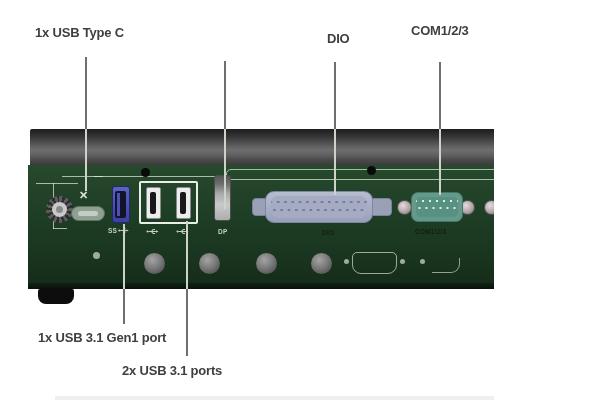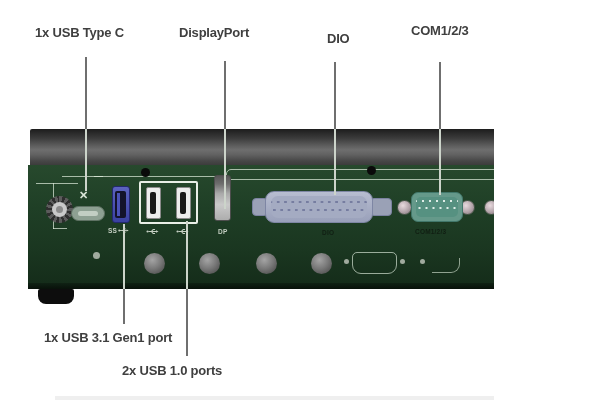--- a/index.html
+++ b/index.html
@@ -95,27 +95,26 @@
   .faint-strip{left:55px;top:396px;width:500px;height:4px;background:#efefef;z-index:0;}
 </style>
 </head>
 <body>
 
 <div id="stage">
 
   <div class="abs callout" style="left:35px;top:25px;">
     <div>1x USB Type C</div>
   </div>
-  <div class="abs callout" style="left:179px;top:25px;">DisplayPort</div>
   <div class="abs callout" style="left:327px;top:31px;">DIO</div>
   <div class="abs callout" style="left:411px;top:23px;">COM1/2/3</div>
   <div class="abs callout" style="left:510px;top:24px;">CAN</div>
 
-  <div class="abs callout" style="left:44px;top:330px;">1x USB 3.1 Gen1 port</div>
-  <div class="abs callout" style="left:122px;top:363px;">2x USB 1.0 ports</div>
+  <div class="abs callout" style="left:38px;top:330px;">1x USB 3.1 Gen1 port</div>
+  <div class="abs callout" style="left:122px;top:363px;">2x USB 3.1 ports</div>
 
   <div class="abs leader-dark" style="left:85px;top:57px;height:72px;"></div>
   <div class="abs leader-light" style="left:85px;top:129px;height:62px;"></div>
   <div class="abs leader-dark" style="left:224px;top:61px;height:68px;"></div>
   <div class="abs leader-light" style="left:224px;top:129px;height:80px;"></div>
   <div class="abs leader-dark" style="left:334px;top:62px;height:67px;"></div>
   <div class="abs leader-light" style="left:334px;top:129px;height:66px;"></div>
   <div class="abs leader-dark" style="left:439px;top:62px;height:67px;"></div>
   <div class="abs leader-light" style="left:439px;top:129px;height:66px;"></div>
   <div class="abs leader-dark" style="left:523px;top:62px;height:67px;"></div>

